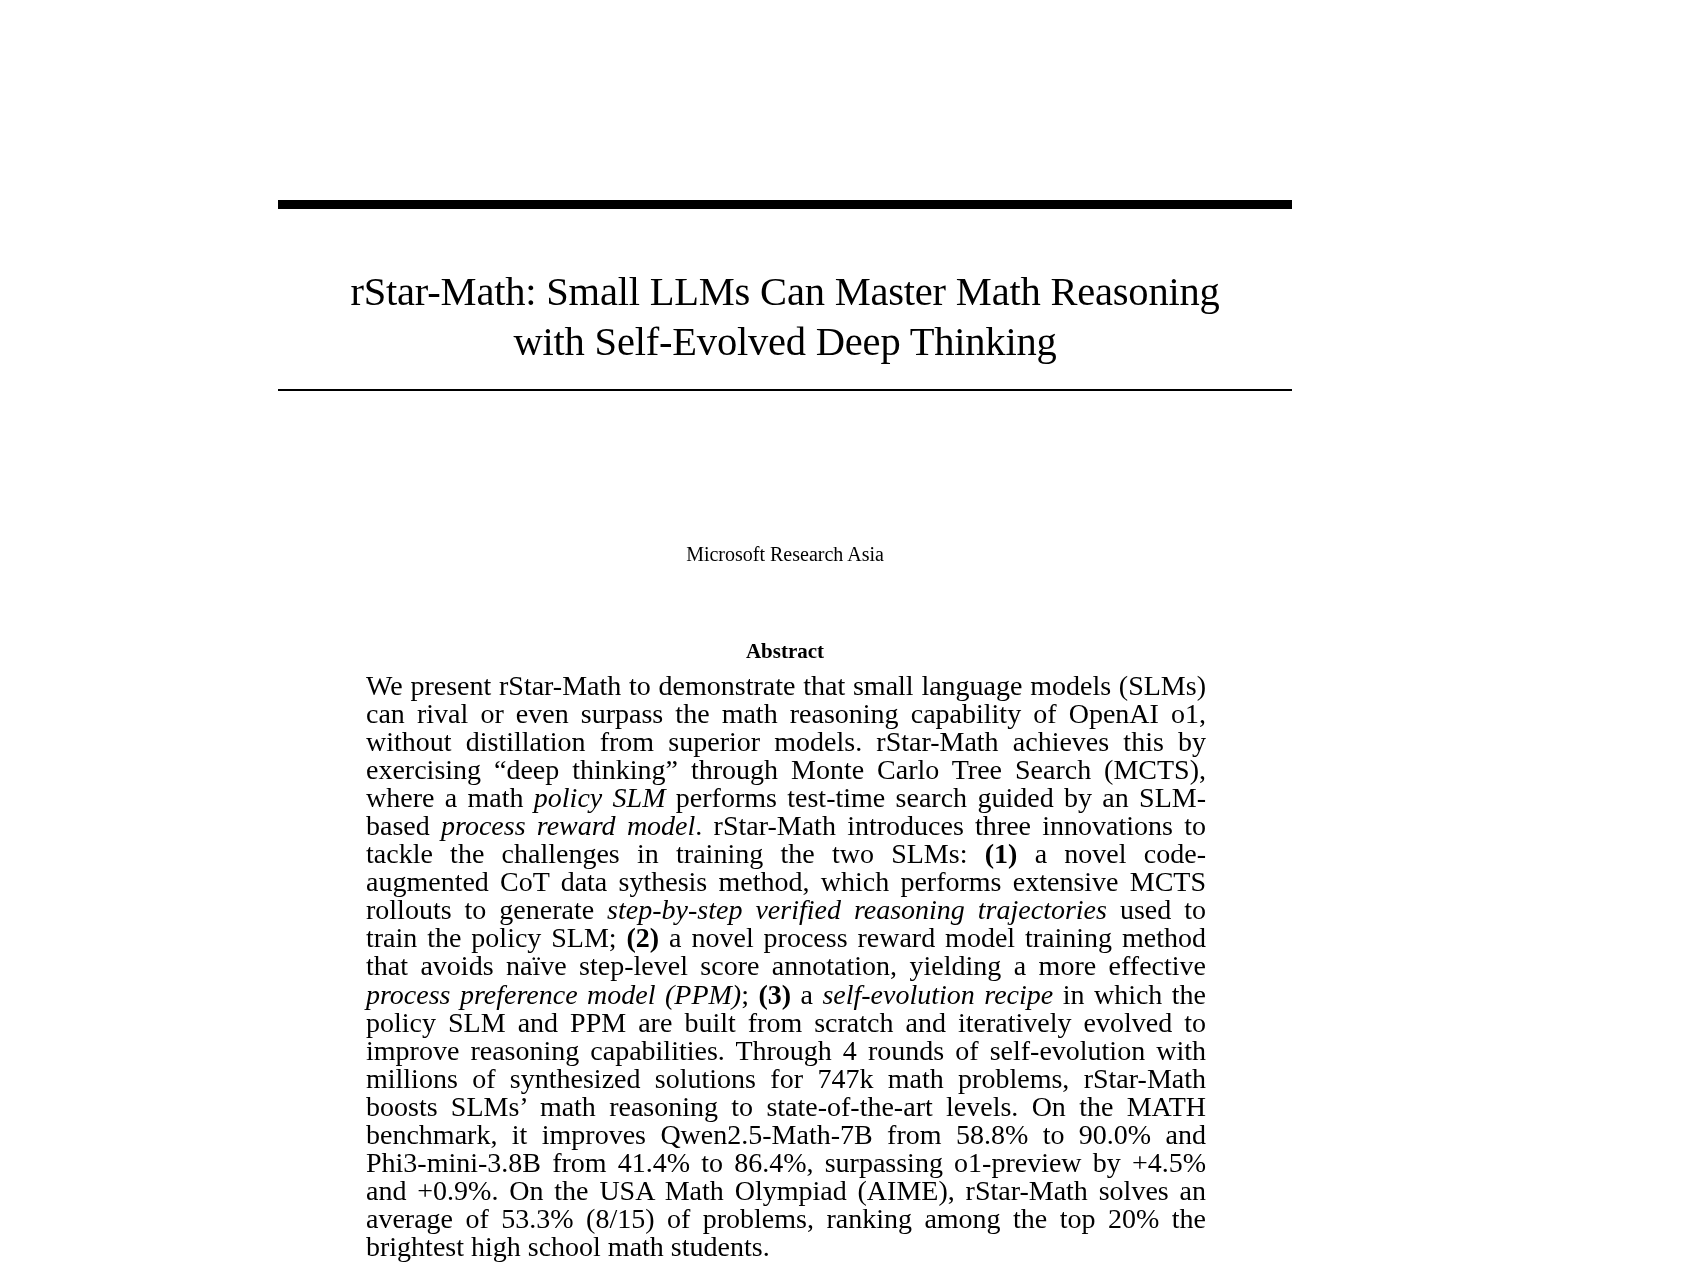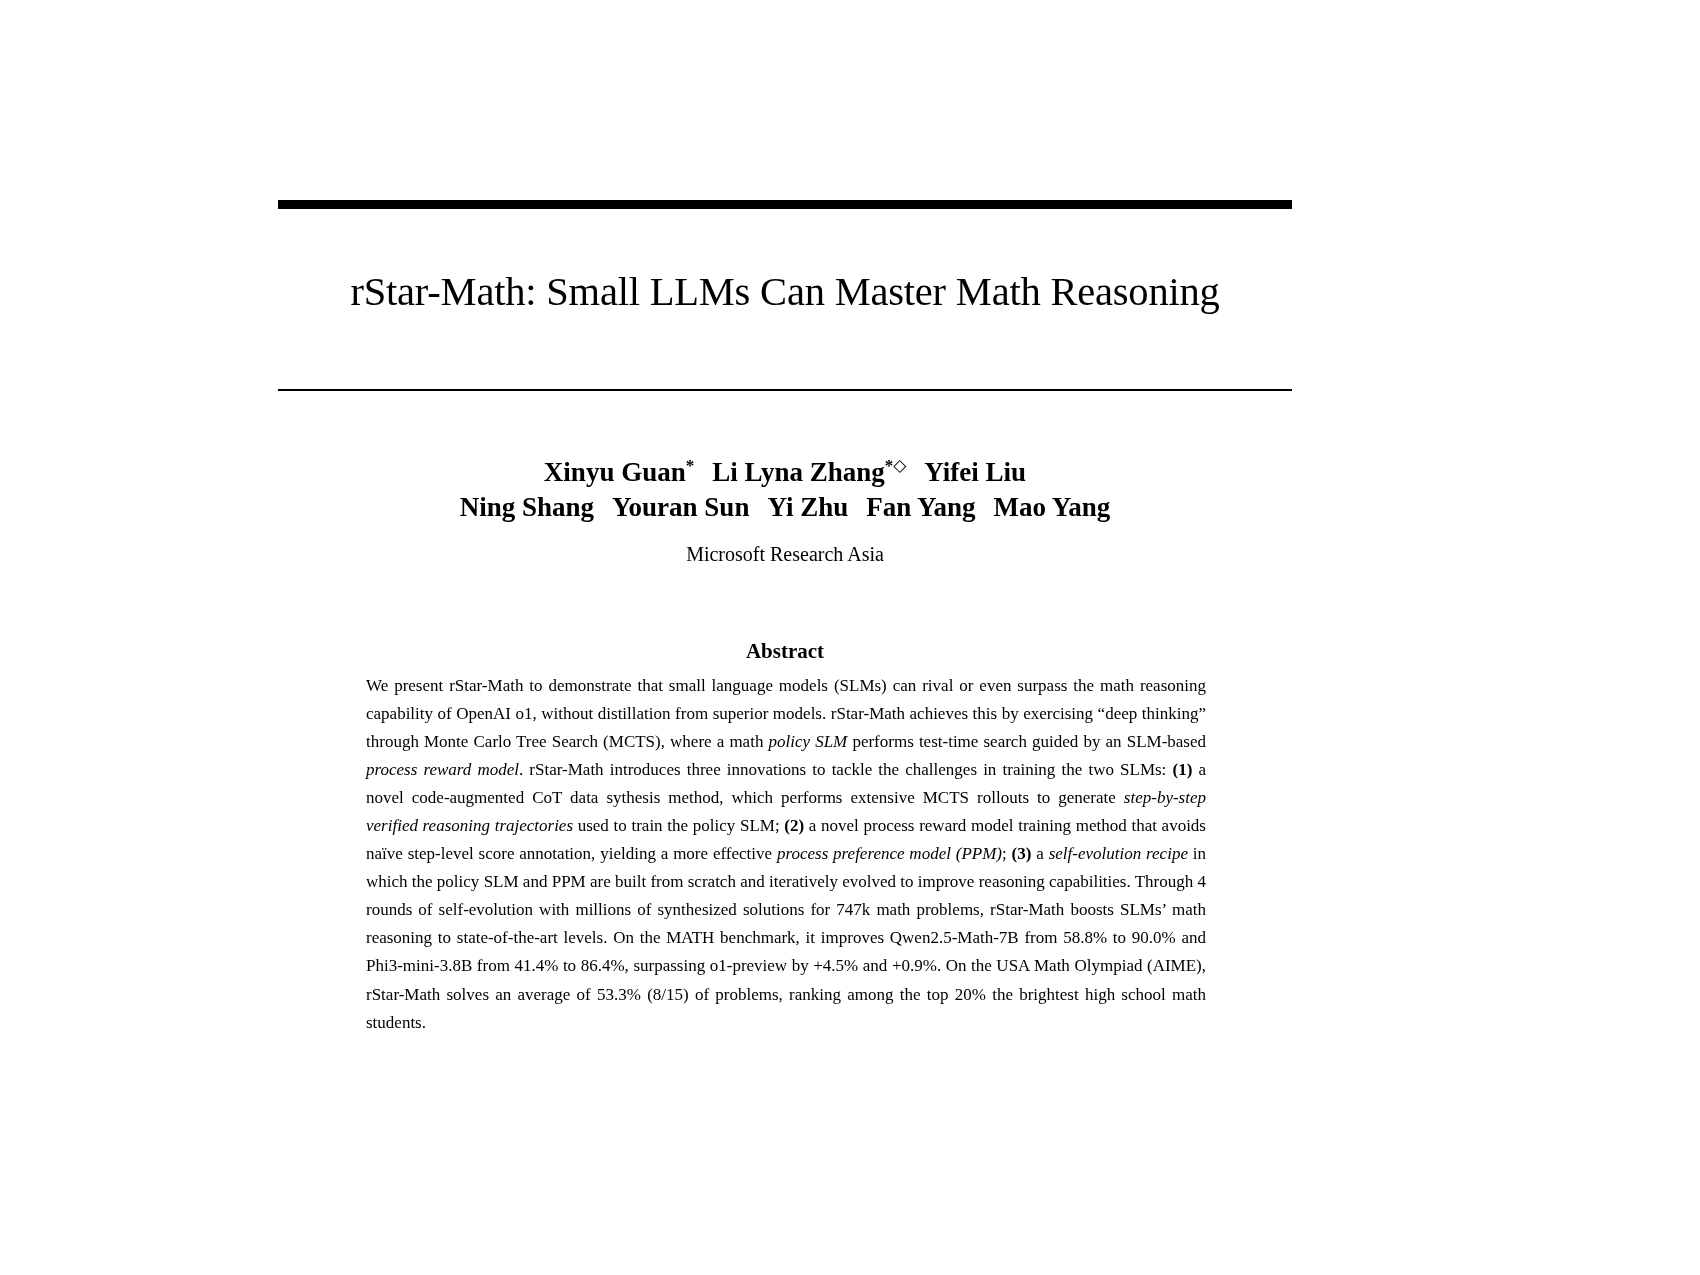--- a/index.html
+++ b/index.html
@@ -117,21 +117,21 @@
     text-align: center;
     font-weight: bold;
     font-size: 21px;
   }
 
   #abstract-body {
     position: absolute;
     left: 88px;
     top: 672px;
     width: 840px;
-    font-size: 17px;
+    font-size: 28px;
     line-height: 28.05px;
     text-align: justify;
     text-justify: inter-word;
     hyphens: none;
   }
   #abstract-body i { font-style: italic; }
   #abstract-body b { font-weight: bold; }
 </style>
 </head>
 <body>
@@ -139,28 +139,25 @@
 <div id="arxiv-stamp">
   <div class="stamp-text">04519v1  [cs.CL]  8 Jan 2025</div>
 </div>
 
 <div id="page">
 
   <div class="rule-thick"></div>
 
   <h1 id="title">
     <span class="tline">rStar-Math: Small LLMs Can Master Math Reasoning</span>
+    <span class="tline">with Self-Evolved Deep Thinking</span>
   </h1>
 
   <div class="rule-thin"></div>
 
-  <div id="authors">
-    <span class="author-line"><span class="author">Xinyu Guan<sup>*</sup></span><span class="author">Li Lyna Zhang<sup>*◇</sup></span><span class="author">Yifei Liu</span></span>
-    <span class="author-line"><span class="author">Ning Shang</span><span class="author">Youran Sun</span><span class="author">Yi Zhu</span><span class="author">Fan Yang</span><span class="author">Mao Yang</span></span>
-  </div>
 
   <div id="affiliation">Microsoft Research Asia</div>
 
   <h2 id="abstract-heading">Abstract</h2>
 
   <div id="abstract-body"><span>We present rStar-Math to demonstrate that small language models (SLMs) can rival or even surpass the math reasoning capability of OpenAI o1, without distillation from superior models.  rStar-Math achieves this by exercising “deep thinking” through Monte Carlo Tree Search (MCTS), where a math </span><i>policy SLM</i><span> performs test-time search guided by an SLM-based </span><i>process reward model</i><span>.  rStar-Math introduces three innovations to tackle the challenges in training the two SLMs: </span><b>(1)</b><span> a novel code-augmented CoT data sythesis method, which performs extensive MCTS rollouts to generate </span><i>step-by-step verified reasoning trajectories</i><span> used to train the policy SLM; </span><b>(2)</b><span> a novel process reward model training method that avoids naïve step-level score annotation, yielding a more effective </span><i>process preference model (PPM)</i><span>; </span><b>(3)</b><span> a </span><i>self-evolution recipe</i><span> in which the policy SLM and PPM are built from scratch and iteratively evolved to improve reasoning capabilities. Through 4 rounds of self-evolution with millions of synthesized solutions for 747k math problems, rStar-Math boosts SLMs’ math reasoning to state-of-the-art levels. On the MATH benchmark, it improves Qwen2.5-Math-7B from 58.8% to 90.0% and Phi3-mini-3.8B from 41.4% to 86.4%, surpassing o1-preview by +4.5% and +0.9%. On the USA Math Olympiad (AIME), rStar-Math solves an average of 53.3% (8/15) of problems, ranking among the top 20% the brightest high school math students.</span></div>
 
 </div>
 
 </body></html>

